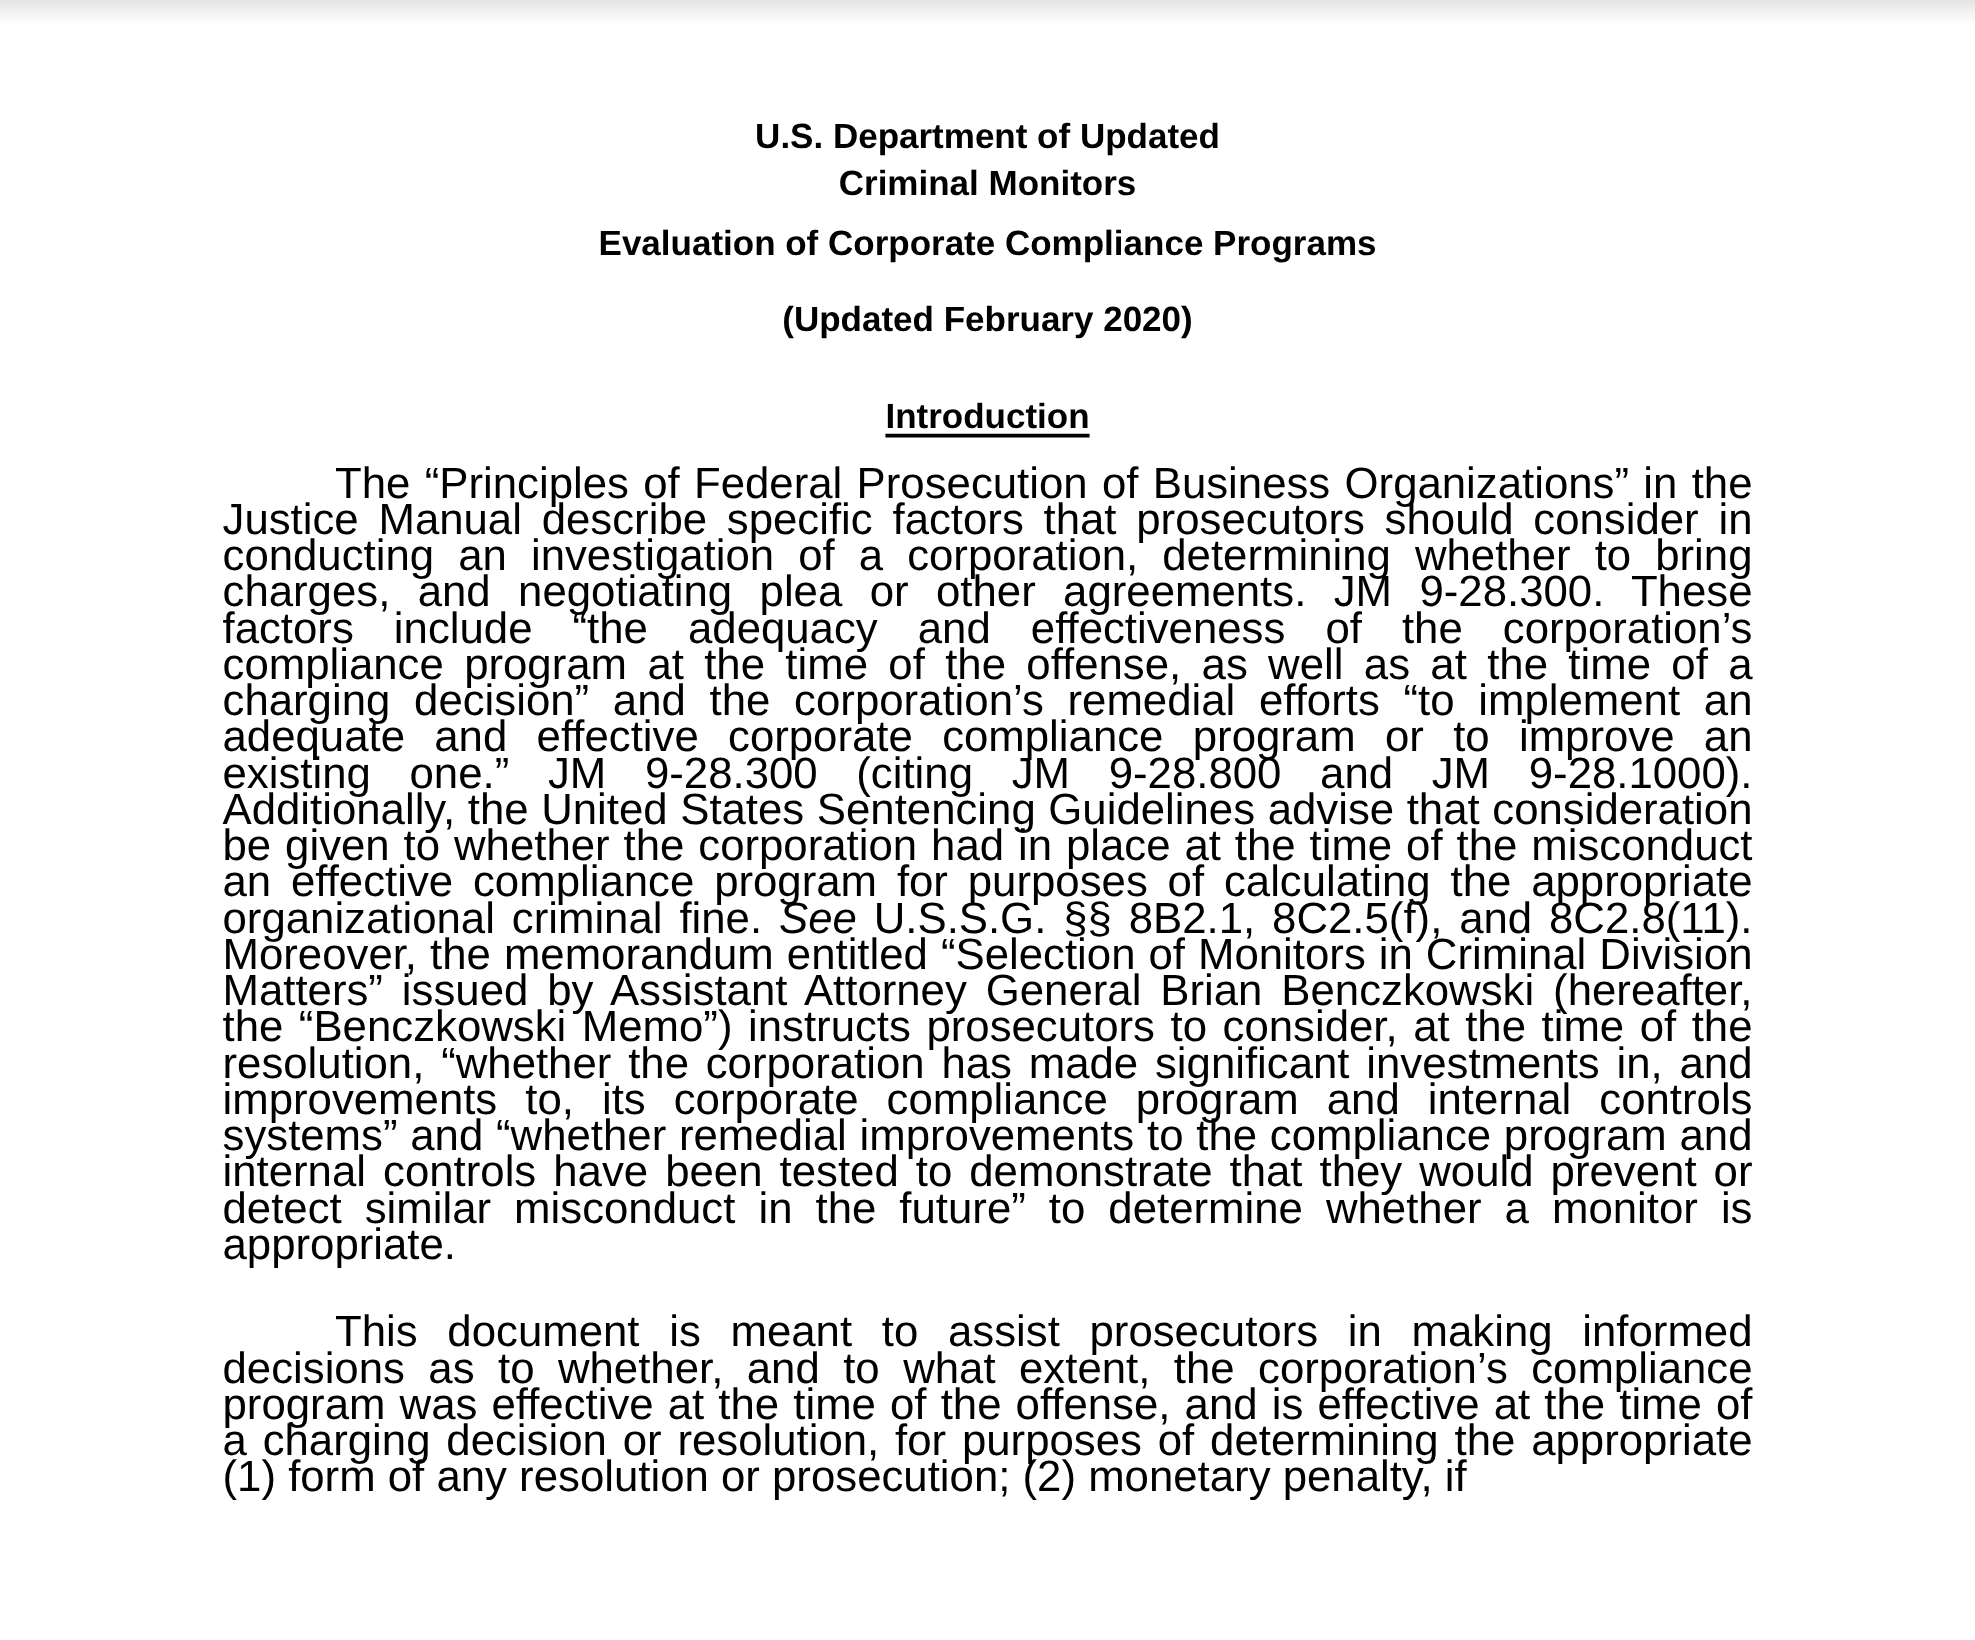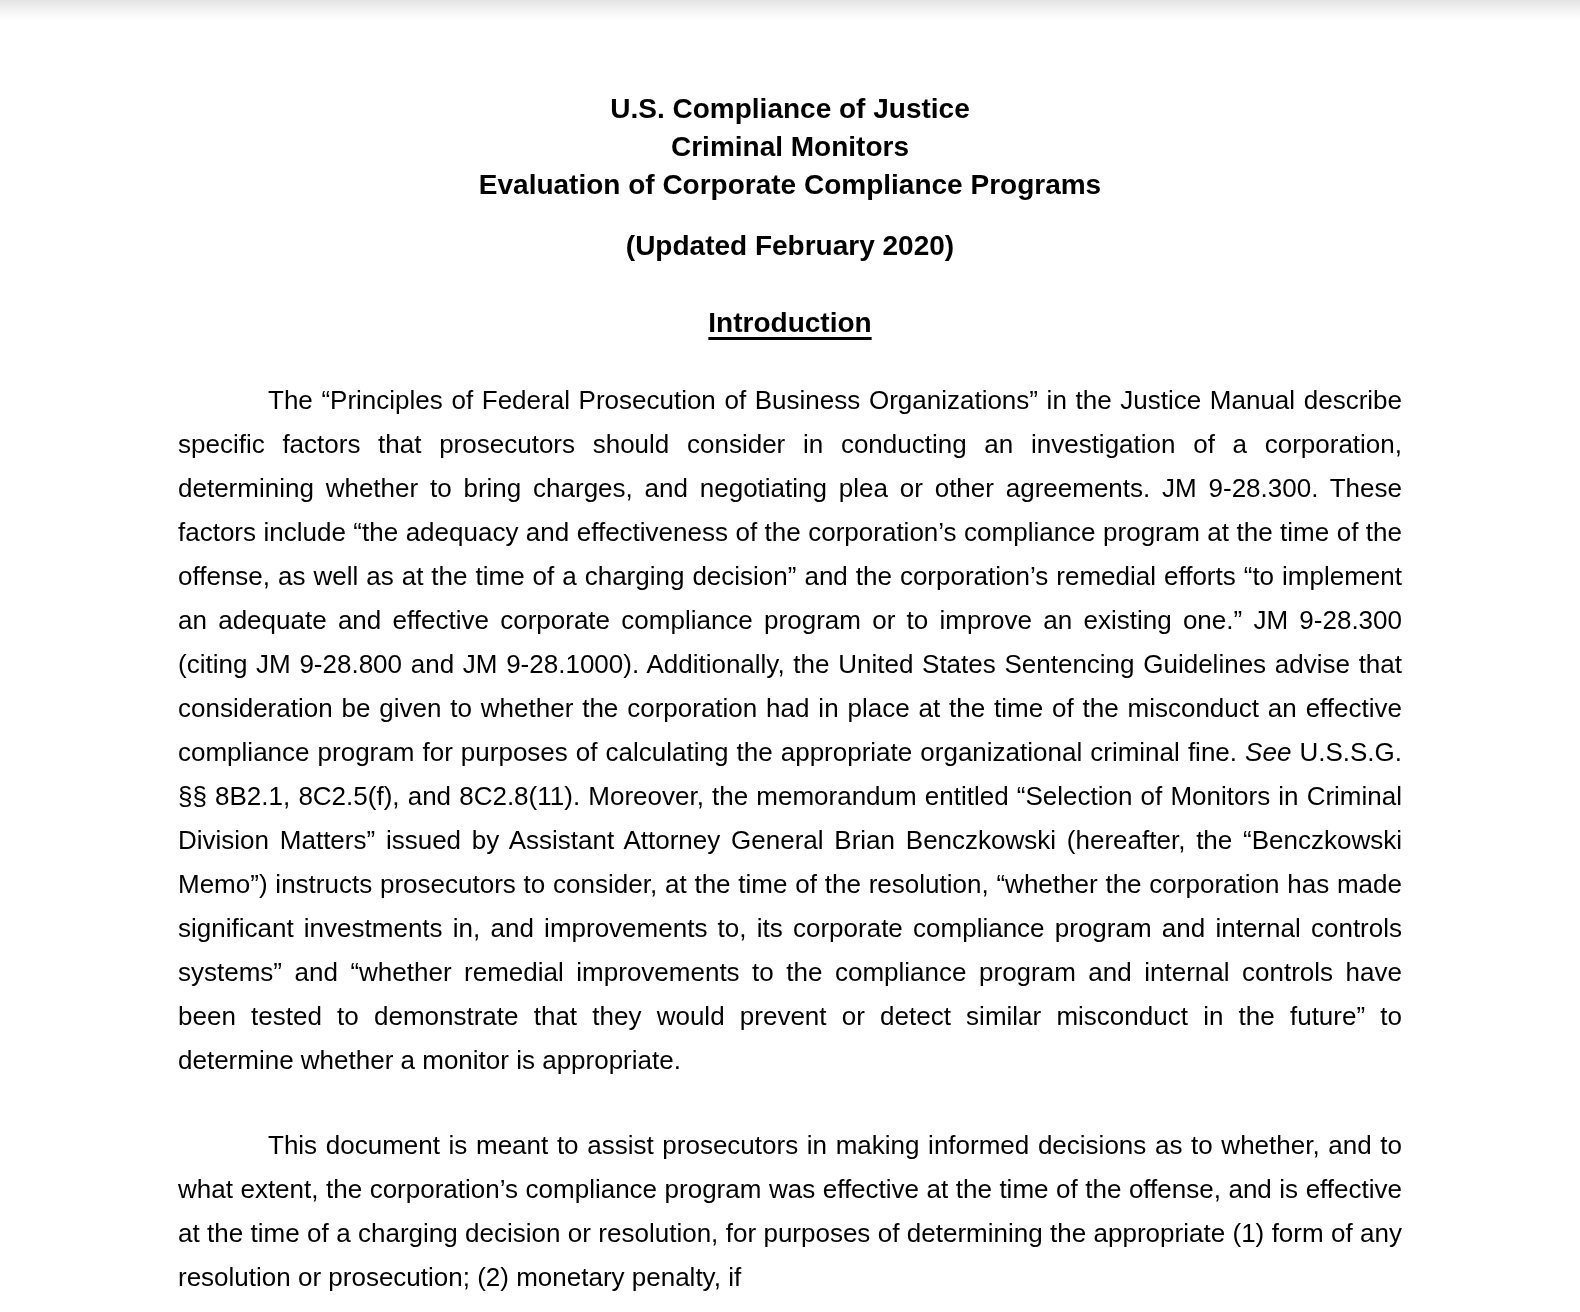--- a/index.html
+++ b/index.html
@@ -27,51 +27,51 @@
     top: 0;
     width: 1224px;
   }
   .doc-header {
     text-align: center;
     font-weight: bold;
     font-size: 28px;
   }
   .hdr-line1 { margin-top: 90px; line-height: 38px; }
   .hdr-line2 { line-height: 38px; }
-  .doc-title { margin-top: 0; line-height: 38px; }
+  .doc-title { margin-top: 10px; line-height: 38px; }
   .doc-updated { margin-top: 23px; line-height: 38px; }
   .section-heading {
     margin-top: 39px;
     line-height: 38px;
     text-decoration: underline;
     text-underline-offset: 5px;
     text-decoration-thickness: 2.5px;
     text-align: center;
   }
   .body-text {
-    margin-top: 36px;
-    font-size: 26px;
-    line-height: 44px;
+    margin-top: 20px;
+    font-size: 35px;
+    line-height: 29px;
     text-align: justify;
   }
   .body-text p {
     margin: 0 0 41px 0;
     text-indent: 90px;
   }
   .italic { font-style: italic; }
 </style>
 </head>
 <body>
 
 <div class="top-shadow"></div>
 
 <div class="doc">
 
   <div class="doc-header">
-    <div class="hdr-line1">U.S. Compliance of Justice</div>
+    <div class="hdr-line1">U.S. Department of Updated</div>
     <div class="hdr-line2">Criminal Monitors</div>
     <div class="doc-title">Evaluation of Corporate Compliance Programs</div>
     <div class="doc-updated">(Updated February 2020)</div>
     <div class="section-heading">Introduction</div>
   </div>
 
   <div class="body-text">
     <p>
       <span>The “Principles of Federal Prosecution of Business Organizations” in the Justice Manual describe specific factors that prosecutors should consider in conducting an investigation of a corporation, determining whether to bring charges, and negotiating plea or other agreements.  JM 9-28.300.  These factors include “the adequacy and effectiveness of the corporation’s compliance program at the time of the offense, as well as at the time of a charging decision” and the corporation’s remedial efforts “to implement an adequate and effective corporate compliance program or to improve an existing one.”  JM 9-28.300 (citing JM 9-28.800 and JM 9-28.1000).  Additionally, the United States Sentencing Guidelines advise that consideration be given to whether the corporation had in place at the time of the misconduct an effective compliance program for purposes of calculating the appropriate organizational criminal fine.  </span><span class="italic">See</span><span> U.S.S.G. §§ 8B2.1, 8C2.5(f), and 8C2.8(11).  Moreover, the memorandum entitled “Selection of Monitors in Criminal Division Matters” issued by Assistant Attorney General Brian Benczkowski (hereafter, the “Benczkowski Memo”) instructs prosecutors to consider, at the time of the resolution, “whether the corporation has made significant investments in, and improvements to, its corporate compliance program and internal controls systems” and “whether remedial improvements to the compliance program and internal controls have been tested to demonstrate that they would prevent or detect similar misconduct in the future” to determine whether a monitor is appropriate.</span>
     </p>

